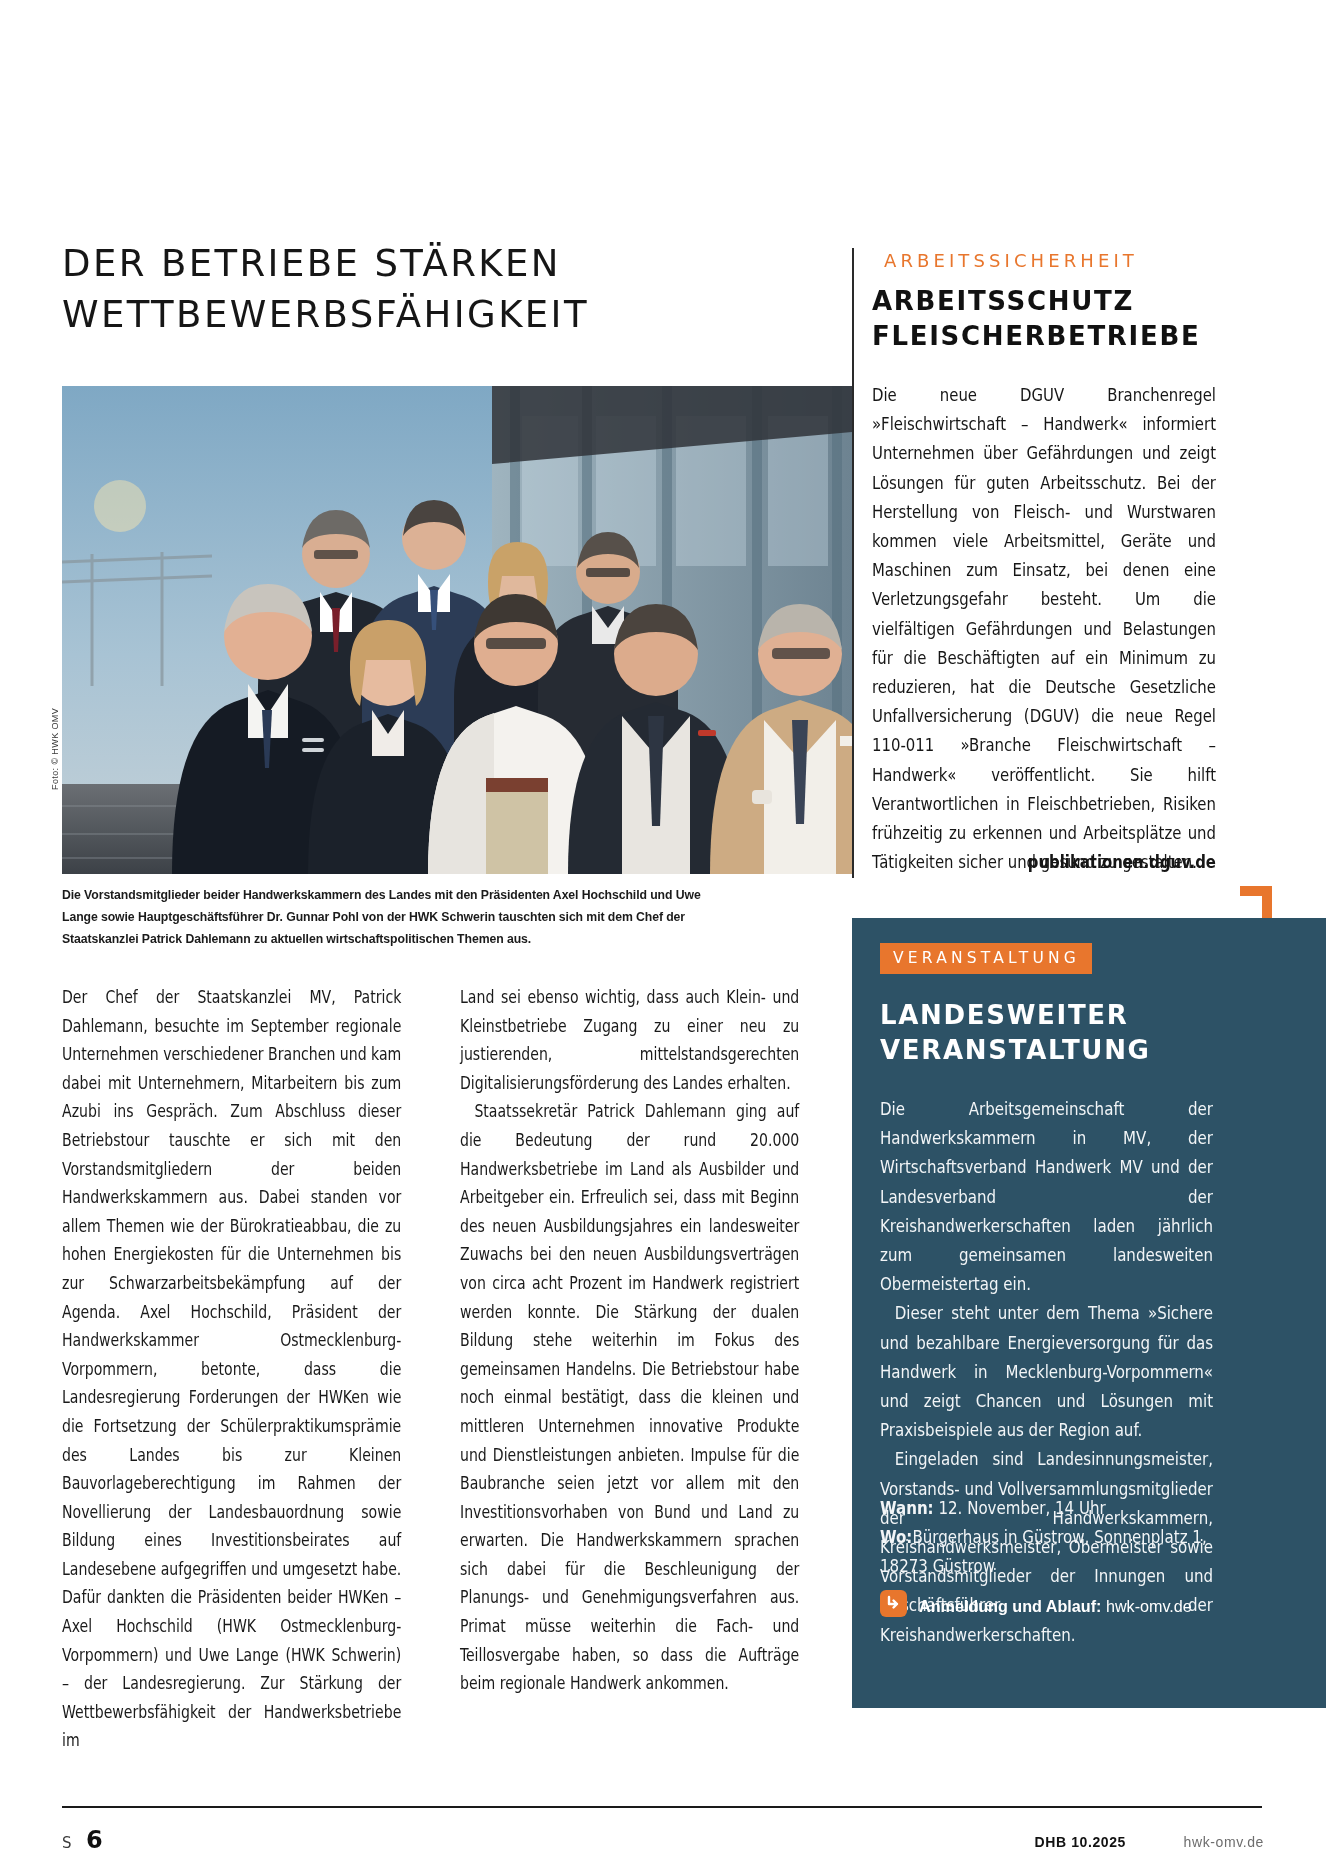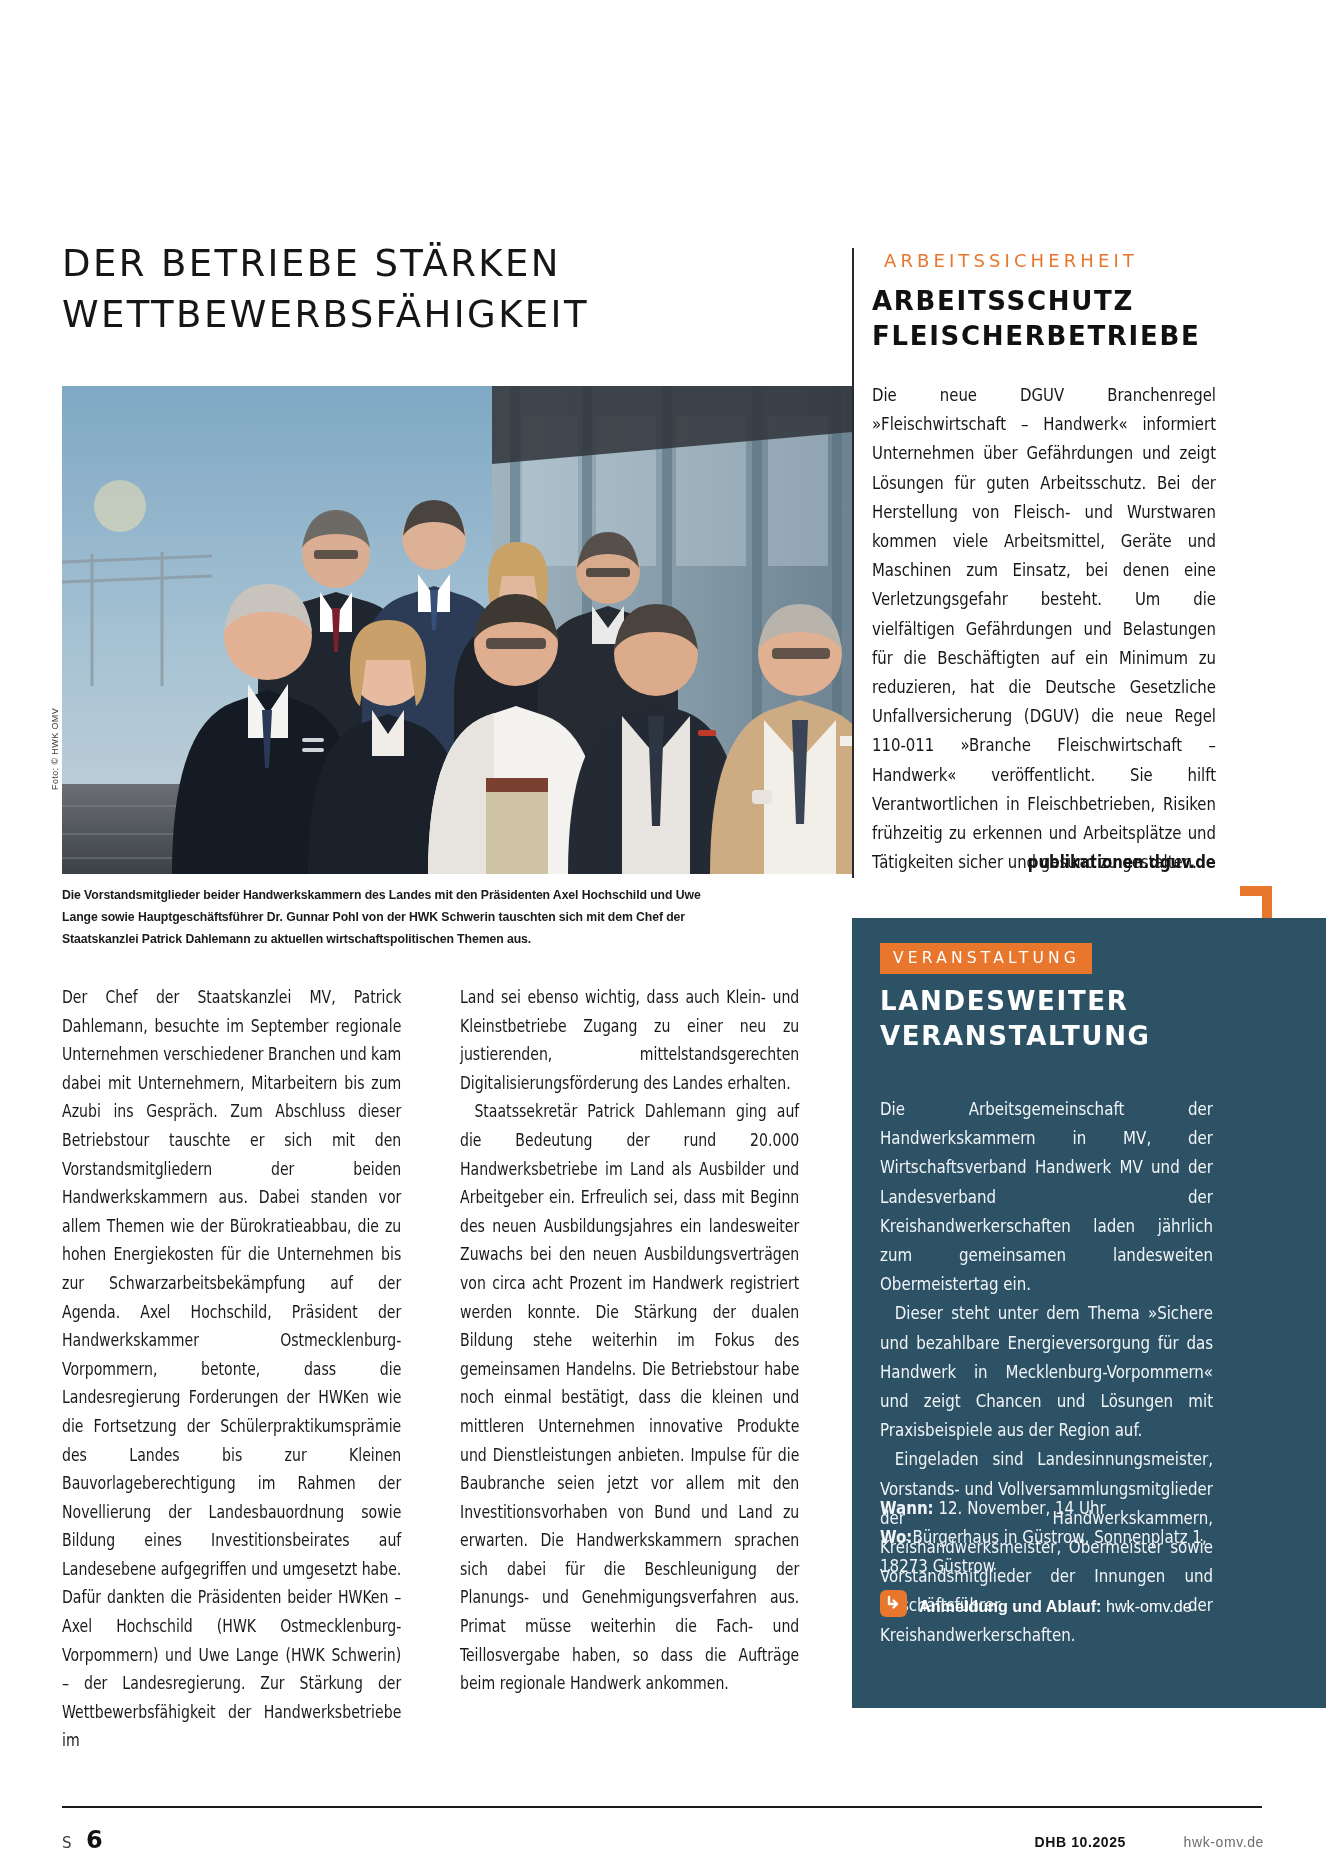--- a/index.html
+++ b/index.html
@@ -101,21 +101,21 @@
     color:#ffffff;
   }
   .tag{
     position:absolute;left:28px;top:25px;
     background:#e8762d;color:#ffffff;
     font-size:15.5px;letter-spacing:4.2px;
     padding:6px 12px 7px 13px;
     font-family:"DejaVu Sans", sans-serif;
   }
   .event-title{
-    position:absolute;left:28px;top:66px;width:380px;
+    position:absolute;left:28px;top:80px;width:380px;
     font-size:26px;line-height:35px;font-weight:700;
     letter-spacing:1.7px;color:#ffffff;
     font-family:"DejaVu Sans", sans-serif;
   }
   .event-title div{white-space:nowrap;}
   .event-body{
     position:absolute;left:28px;top:176px;width:362px;
     font-size:18.2px;line-height:29.2px;color:#f2f5f7;
     text-align:justify;
     font-family:"DejaVu Sans Condensed","Liberation Sans", sans-serif;

